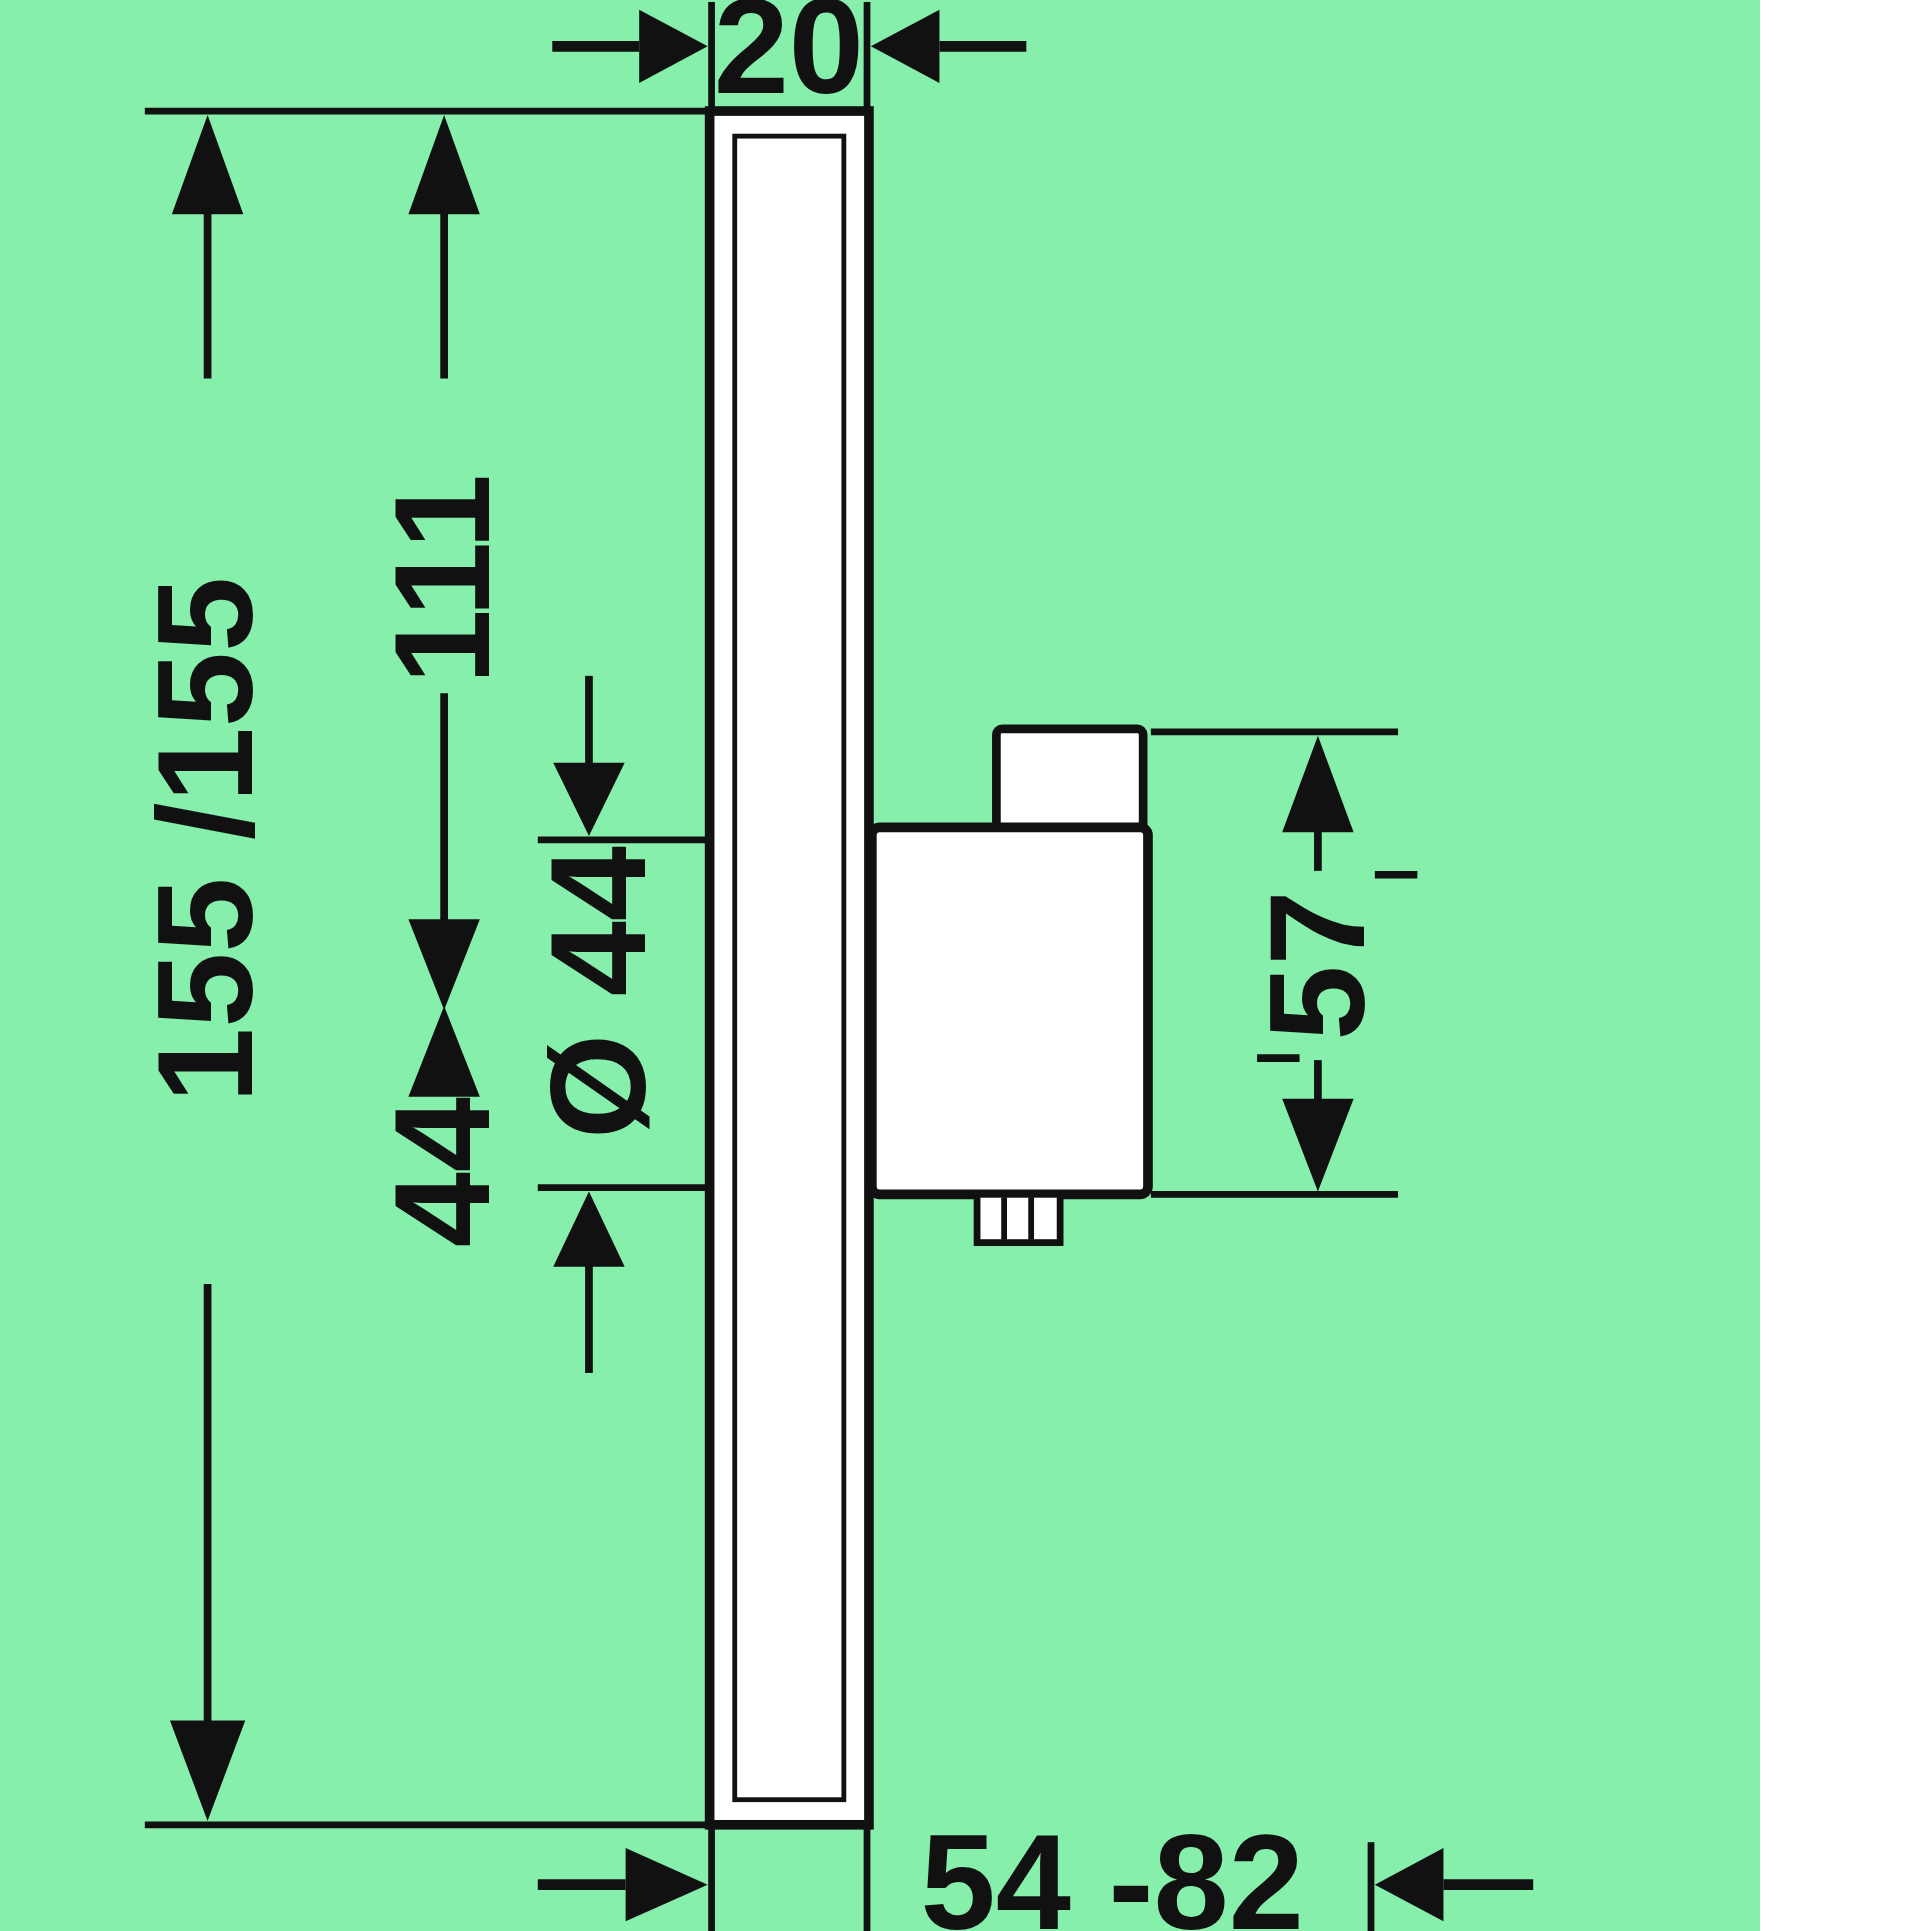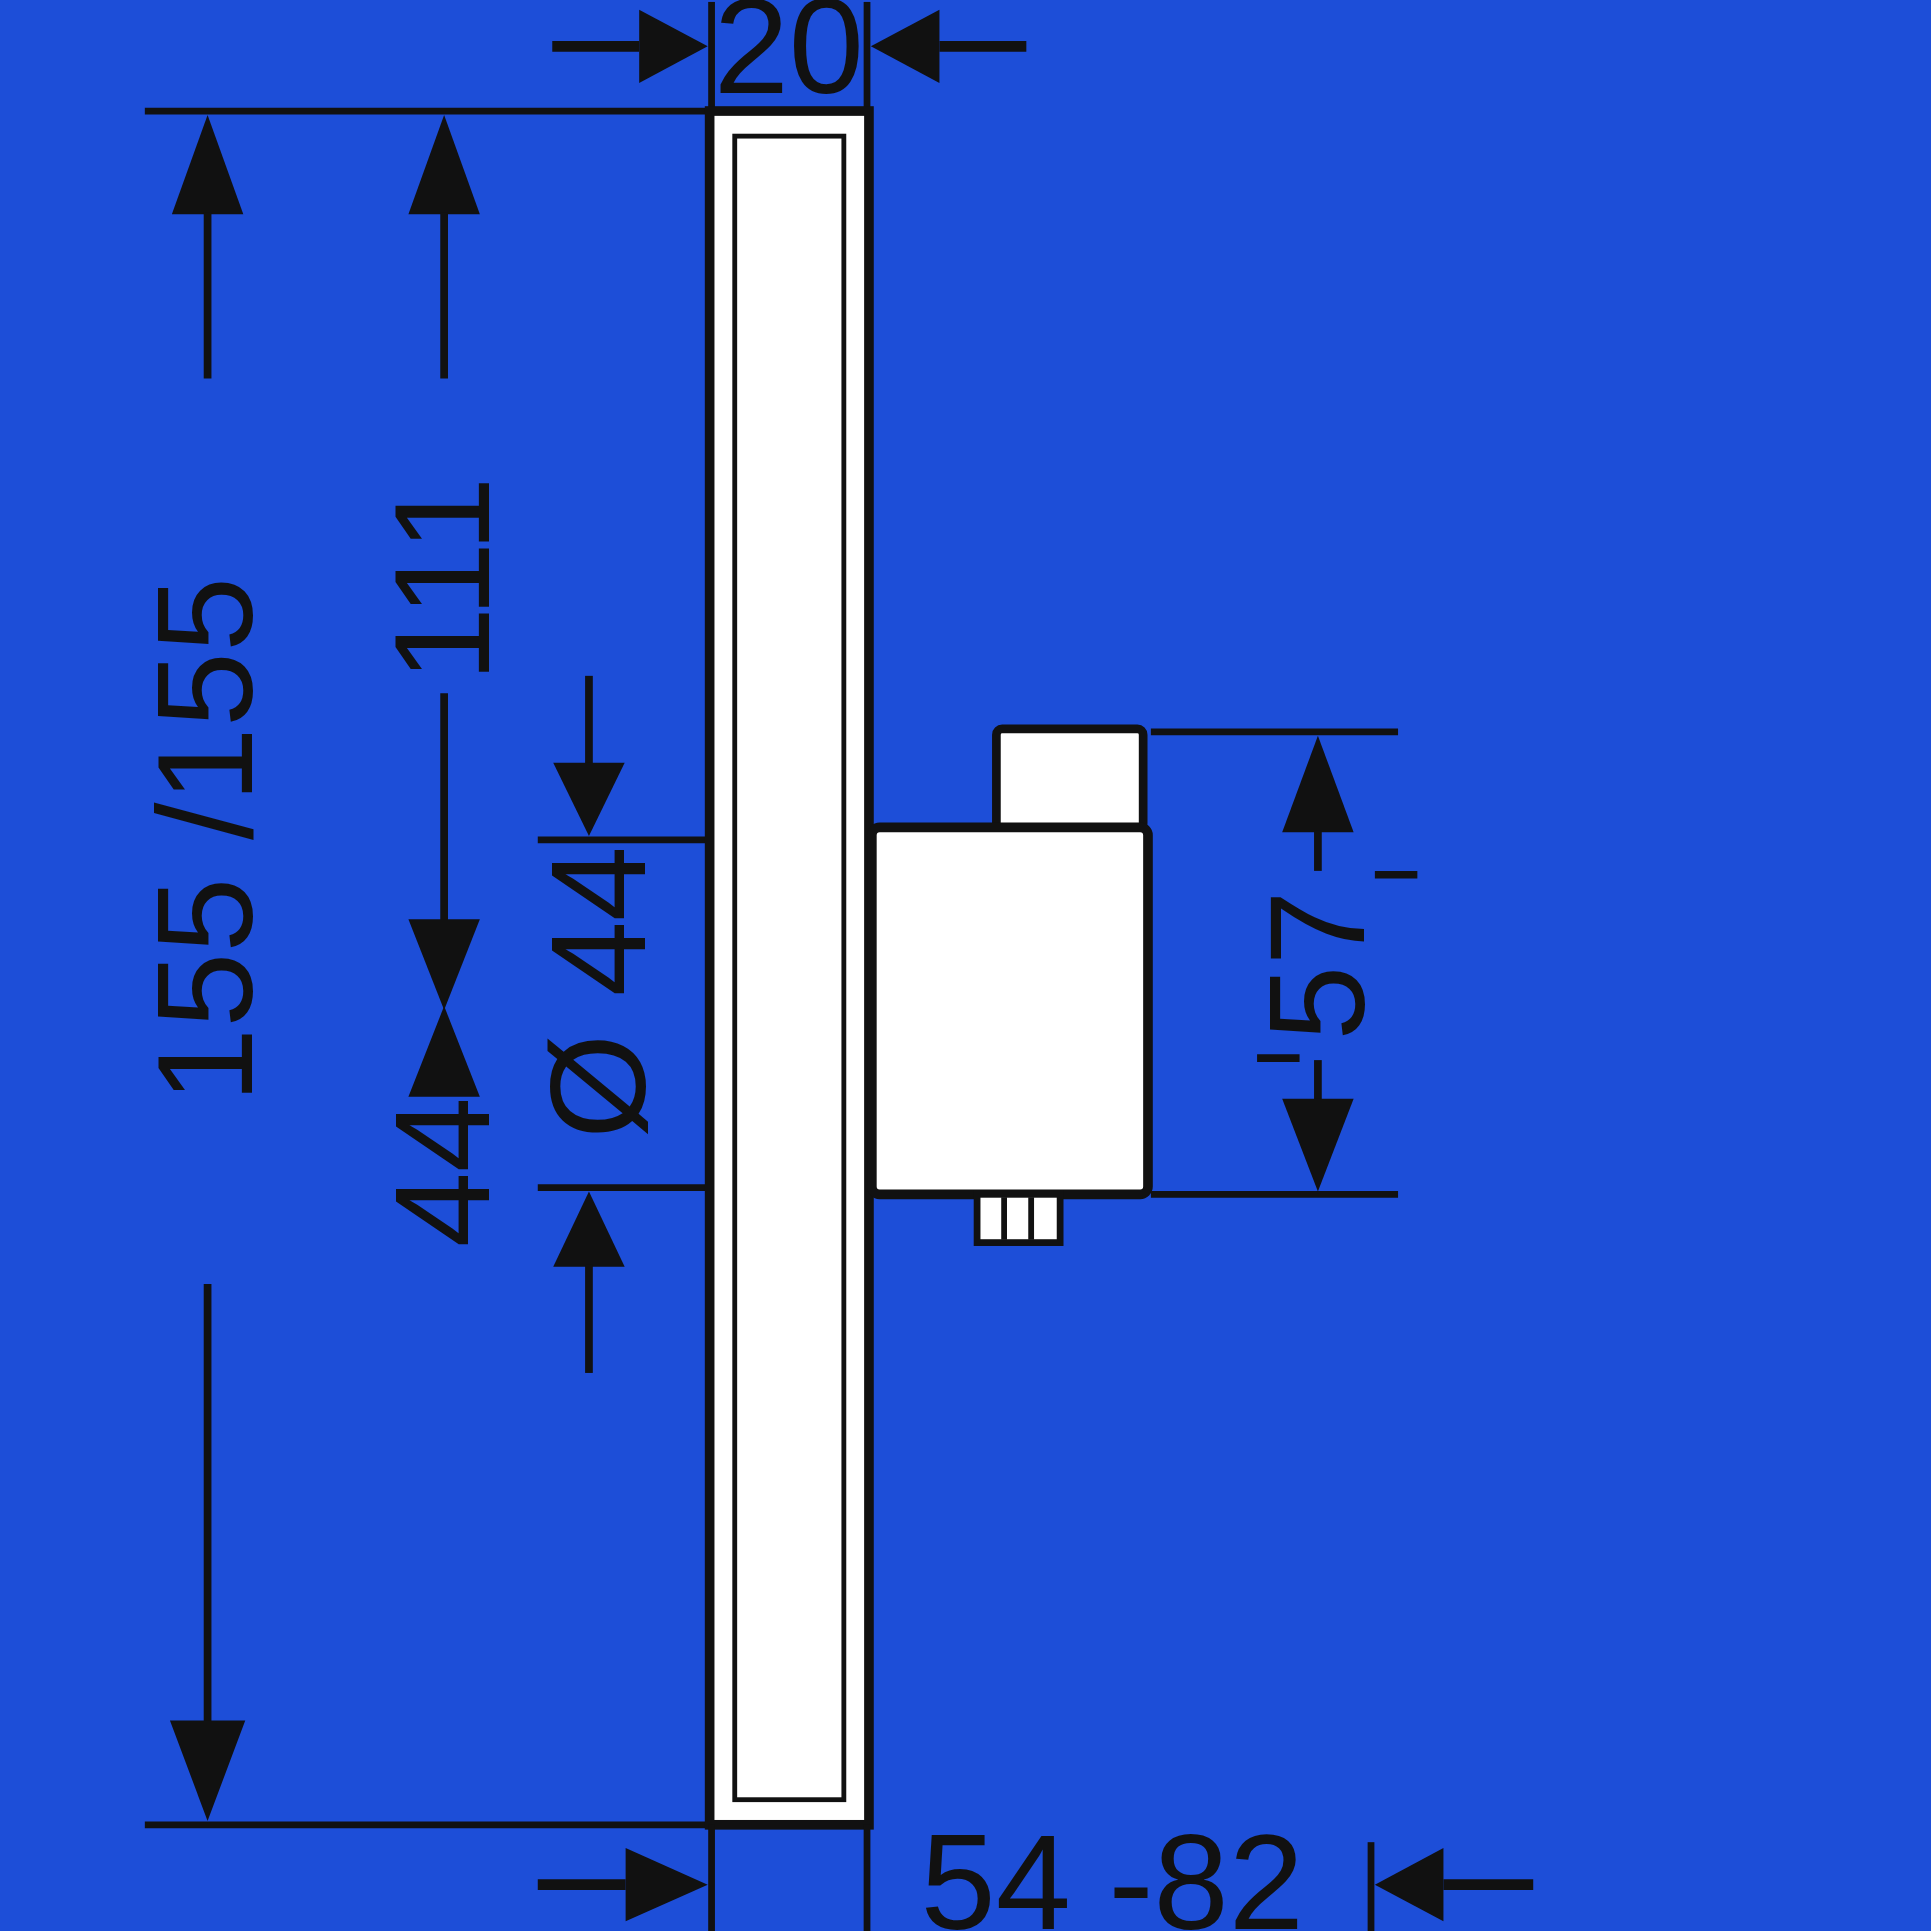--- a/index.html
+++ b/index.html
@@ -1,25 +1,26 @@
 <!DOCTYPE html>
 <html><head>
 <meta charset="utf-8">
 <style>
   html, body {
     margin: 0;
     padding: 0;
     background: #ffffff;
   }
   .stage {
-    width: 1931px;
+    width: 1760px;
     height: 1931px;
     position: relative;
-    background: #1d4ed8;
+    background: #86efac;
     overflow: hidden;
+    font-weight: bold;
   }
   svg {
     display: block;
   }
   .dim-label {
     font-family: "Liberation Sans", sans-serif;
     font-size: 140px;
     fill: #111111;
   }
   .line {

